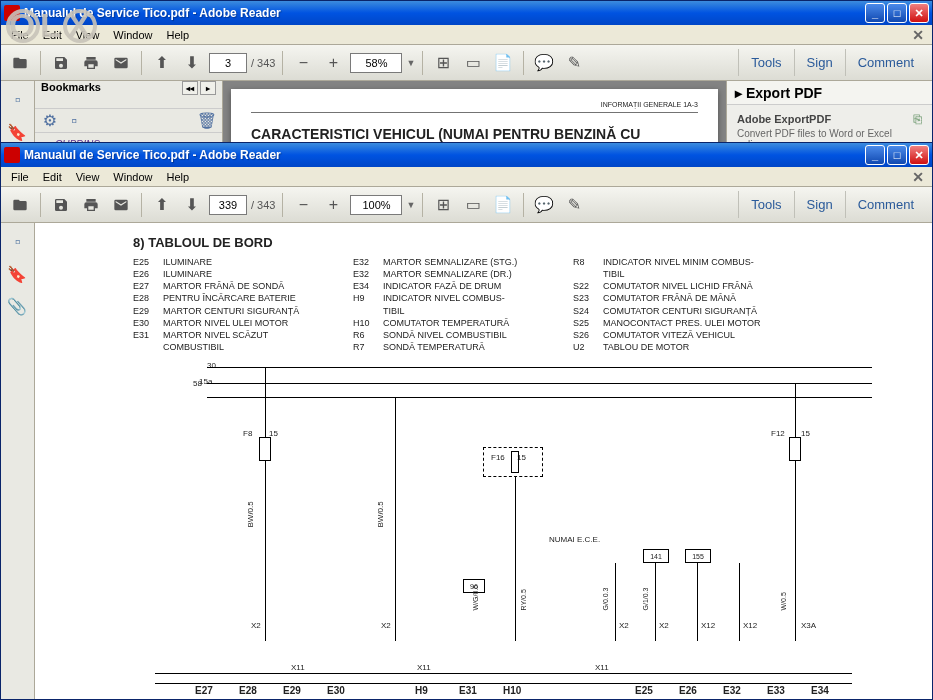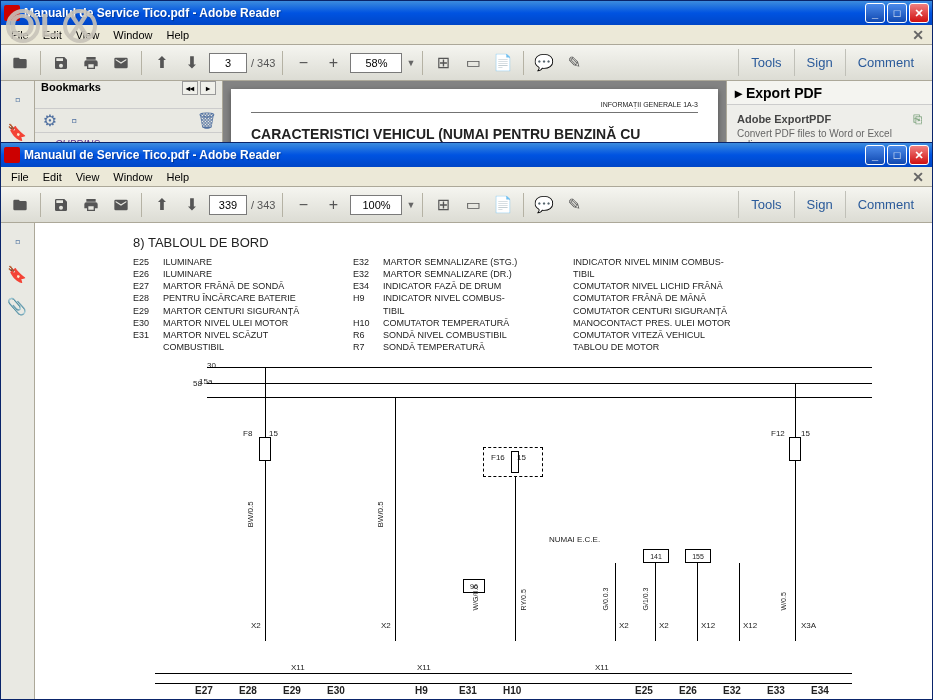--- a/index.html
+++ b/index.html
@@ -48,21 +48,21 @@
 
 .pdf1-header { text-align: right; font-size: 7px; margin-bottom: 4px; }
 .pdf1-title { font-size: 14px; font-weight: bold; border-top: 1px solid #737373; border-bottom: 1px solid #000; padding: 13px 0; margin-bottom: 6px; }
 .pdf1-table { display: flex; gap: 8px; }
 .pdf1-col { flex: 1; border: 1px solid #000; }
 .pdf1-th { display: flex; border-bottom: 1px solid #000; }
 .pdf1-th div { flex: 1; padding: 2px 4px; text-align: center; font-weight: bold; font-size: 7px; }
 .pdf1-th div:first-child { border-right: 1px solid #000; }
 
 
-.pdf2-title { font-size: 13px; font-weight: normal; margin: 4px 0 6px 78px; }
+.pdf2-title { font-size: 13px; font-weight: bold; margin: 4px 0 6px 78px; }
 .pdf2-legend { display: flex; margin-left: 78px; font-size: 9px; line-height: 1.35; }
 .pdf2-lcol { display: flex; }
 .pdf2-codes { width: 30px; }
 .pdf2-labels { }
 .pdf2-diagram { margin-top: 10px; position: relative; height: 380px; margin-left: 40px; margin-right: 40px; }
 .hline { position: absolute; height: 1px; background: #000; left: 0; right: 0; }
 .vline { position: absolute; width: 1px; background: #000; }
 .dlabel { position: absolute; font-size: 8px; }
 .box { position: absolute; border: 1px solid #000; font-size: 7px; display:flex; align-items:center; justify-content:center; }
 .dbox { border-style: dashed; }
@@ -306,20 +306,30 @@
                 <div>MARTOR SEMNALIZARE (DR.)</div>
                 <div>INDICATOR FAZĂ DE DRUM</div>
                 <div>INDICATOR  NIVEL  COMBUS-</div>
                 <div>TIBIL</div>
                 <div>COMUTATOR TEMPERATURĂ</div>
                 <div>SONDĂ NIVEL COMBUSTIBIL</div>
                 <div>SONDĂ TEMPERATURĂ</div>
               </div>
           </div>
           <div class="pdf2-lcol" style="width:260px;">
+            <div class="pdf2-codes" id="lc3c">
+                <div>R8</div>
+                <div>&nbsp;</div>
+                <div>S22</div>
+                <div>S23</div>
+                <div>S24</div>
+                <div>S25</div>
+                <div>S26</div>
+                <div>U2</div>
+              </div>
               <div class="pdf2-labels" id="lc3l">
                 <div>INDICATOR NIVEL MINIM COMBUS-</div>
                 <div>TIBIL</div>
                 <div>COMUTATOR NIVEL LICHID FRÂNĂ</div>
                 <div>COMUTATOR FRÂNĂ DE MÂNĂ</div>
                 <div>COMUTATOR CENTURI SIGURANȚĂ</div>
                 <div>MANOCONTACT PRES. ULEI MOTOR</div>
                 <div>COMUTATOR VITEZĂ VEHICUL</div>
                 <div>TABLOU DE MOTOR</div>
               </div>

